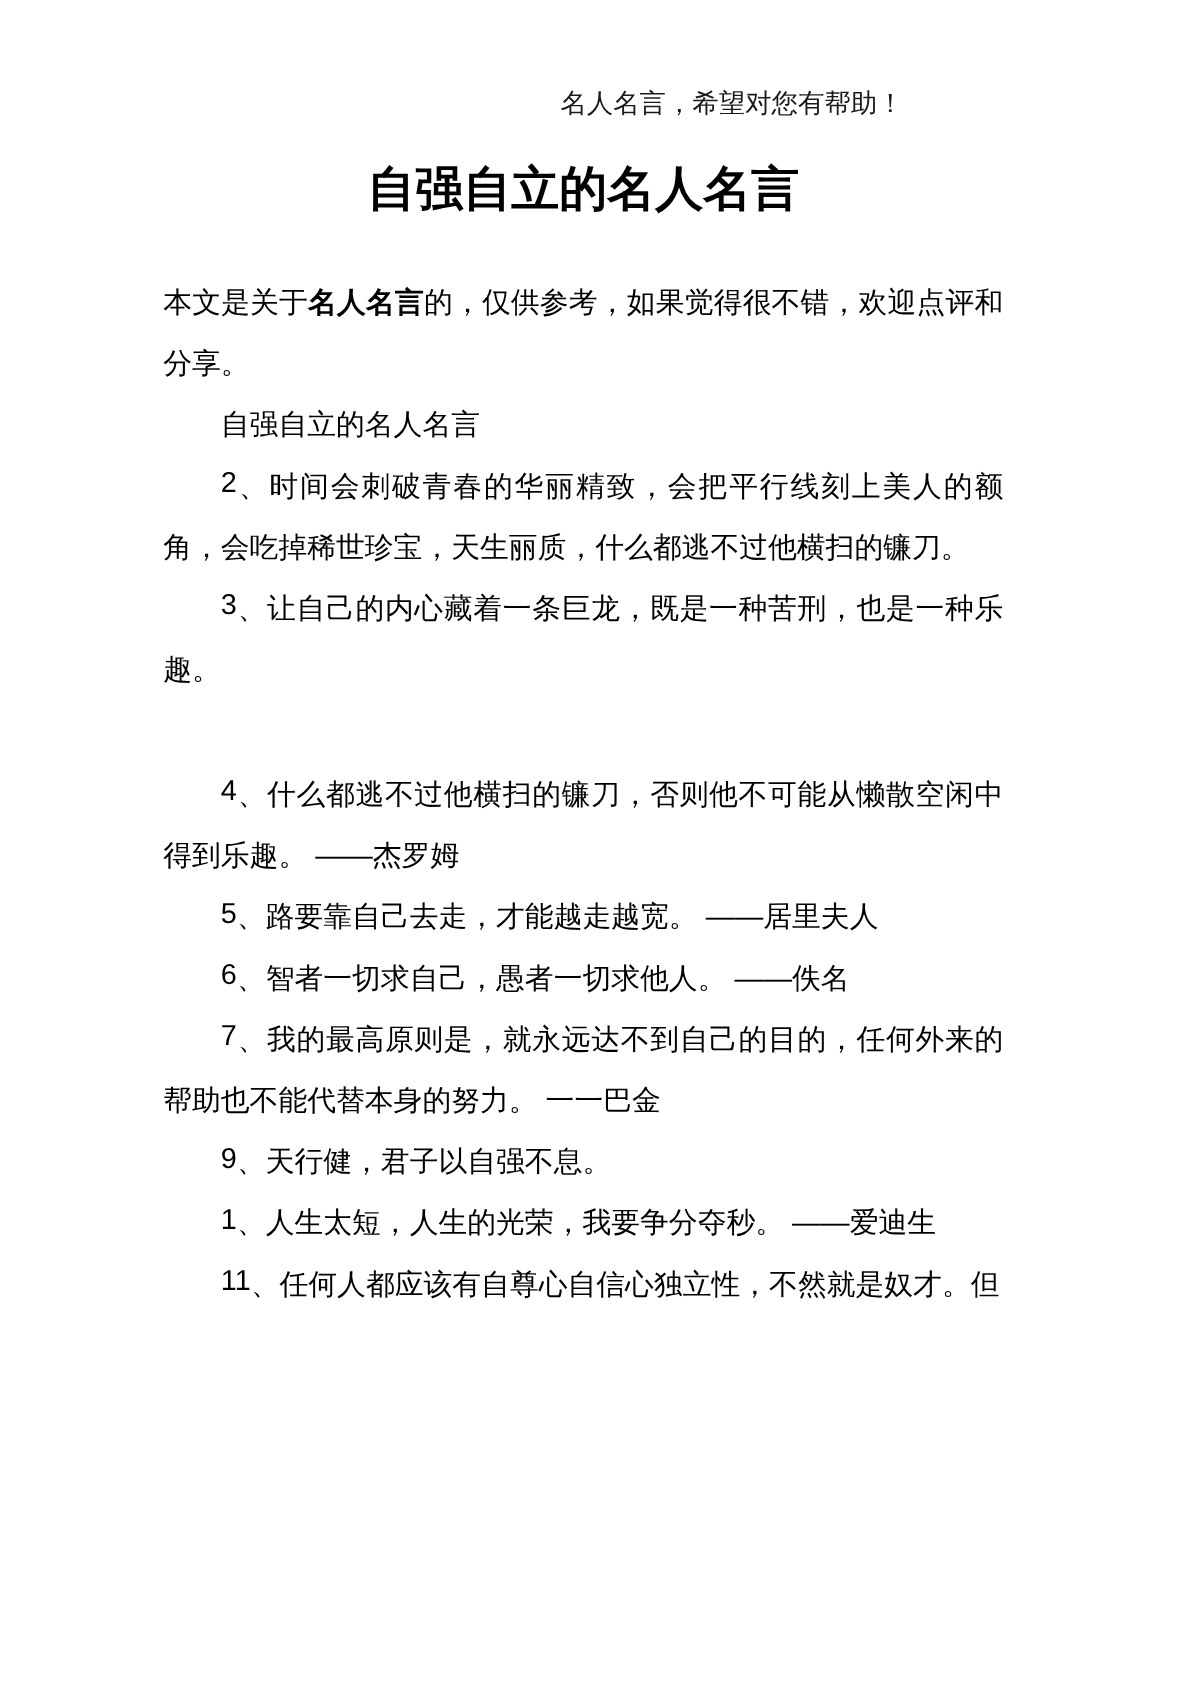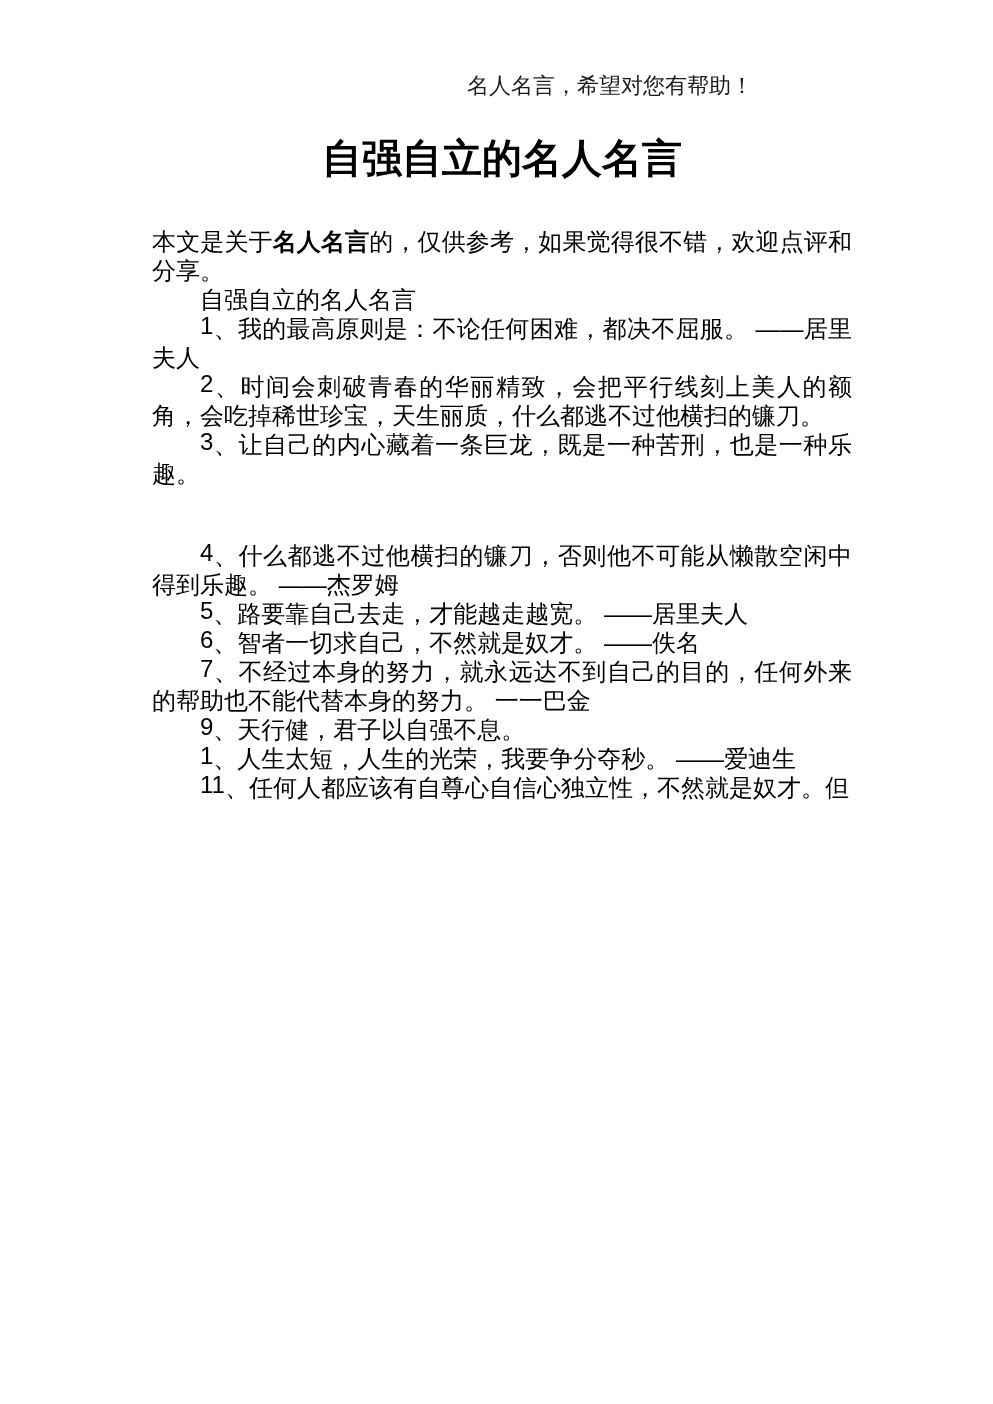--- a/index.html
+++ b/index.html
@@ -17,36 +17,36 @@
     left: 467px;
     top: 72px;
     font-family: "Liberation Serif", "DejaVu Serif", serif;
     font-size: 22px;
     line-height: 28px;
     white-space: nowrap;
     color: #1a1a1a;
   }
   .content {
     position: absolute;
-    left: 152px;
+    left: 136px;
     top: 134px;
     width: 700px;
   }
   .doc-title {
     font-size: 40px;
     font-weight: bold;
     line-height: 48px;
     text-align: center;
     margin: 0 0 45px 0;
     letter-spacing: 0px;
   }
   .para {
     margin: 0;
     font-size: 24px;
-    line-height: 29px;
+    line-height: 51px;
     text-align: justify;
     text-indent: 48px;
     word-break: break-all;
   }
   .para.no-indent { text-indent: 0; }
   .para .bold-seg { font-weight: bold; }
   .empty-line { height: 53px; }
   .quote-num {
     position: relative;
     top: -3px;
@@ -61,35 +61,34 @@
   <div class="doc-header-note">名人名言，希望对您有帮助！</div>
 
   <div class="content">
 
     <h1 class="doc-title">自强自立的名人名言</h1>
 
     <p class="para no-indent"><span>本文是关于</span><span class="bold-seg">名人名言</span><span>的，仅供参考，如果觉得很不错，欢迎点评和分享。</span></p>
 
     <p class="para">自强自立的名人名言</p>
 
-    <p class="para"><span class="quote-num">1</span><span>、我的最高原则是：不论任何困难，都决不屈服。 ——居里夫人</span></p>
 
     <p class="para"><span class="quote-num">2</span><span>、时间会刺破青春的华丽精致，会把平行线刻上美人的额角，会吃掉稀世珍宝，天生丽质，什么都逃不过他横扫的镰刀。</span></p>
 
     <p class="para"><span class="quote-num">3</span><span>、让自己的内心藏着一条巨龙，既是一种苦刑，也是一种乐趣。</span></p>
 
     <div class="empty-line"></div>
 
     <p class="para"><span class="quote-num">4</span><span>、什么都逃不过他横扫的镰刀，否则他不可能从懒散空闲中得到乐趣。 ——杰罗姆</span></p>
 
     <p class="para"><span class="quote-num">5</span><span>、路要靠自己去走，才能越走越宽。 ——居里夫人</span></p>
 
-    <p class="para"><span class="quote-num">6</span><span>、智者一切求自己，不然就是奴才。 ——佚名</span></p>
+    <p class="para"><span class="quote-num">6</span><span>、智者一切求自己，愚者一切求他人。 ——佚名</span></p>
 
-    <p class="para"><span class="quote-num">7</span><span>、不经过本身的努力，就永远达不到自己的目的，任何外来的帮助也不能代替本身的努力。 一一巴金</span></p>
+    <p class="para"><span class="quote-num">7</span><span>、我的最高原则是，就永远达不到自己的目的，任何外来的帮助也不能代替本身的努力。 一一巴金</span></p>
 
 
     <p class="para"><span class="quote-num">9</span><span>、天行健，君子以自强不息。</span></p>
 
     <p class="para"><span class="quote-num">1</span><span>、人生太短，人生的光荣，我要争分夺秒。 ——爱迪生</span></p>
 
     <p class="para"><span class="quote-num">11</span><span>、任何人都应该有自尊心自信心独立性，不然就是奴才。但</span></p>
 
   </div>
 </div>

